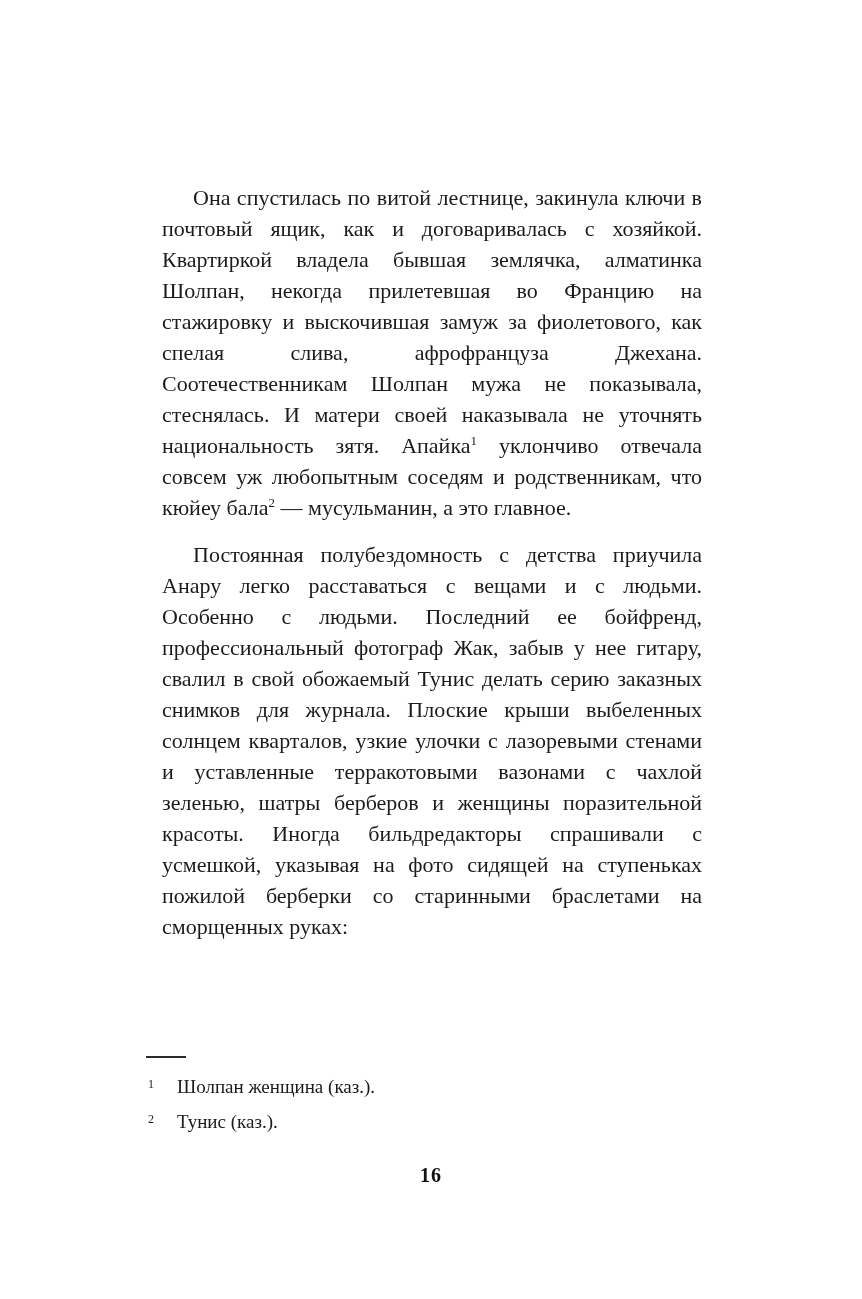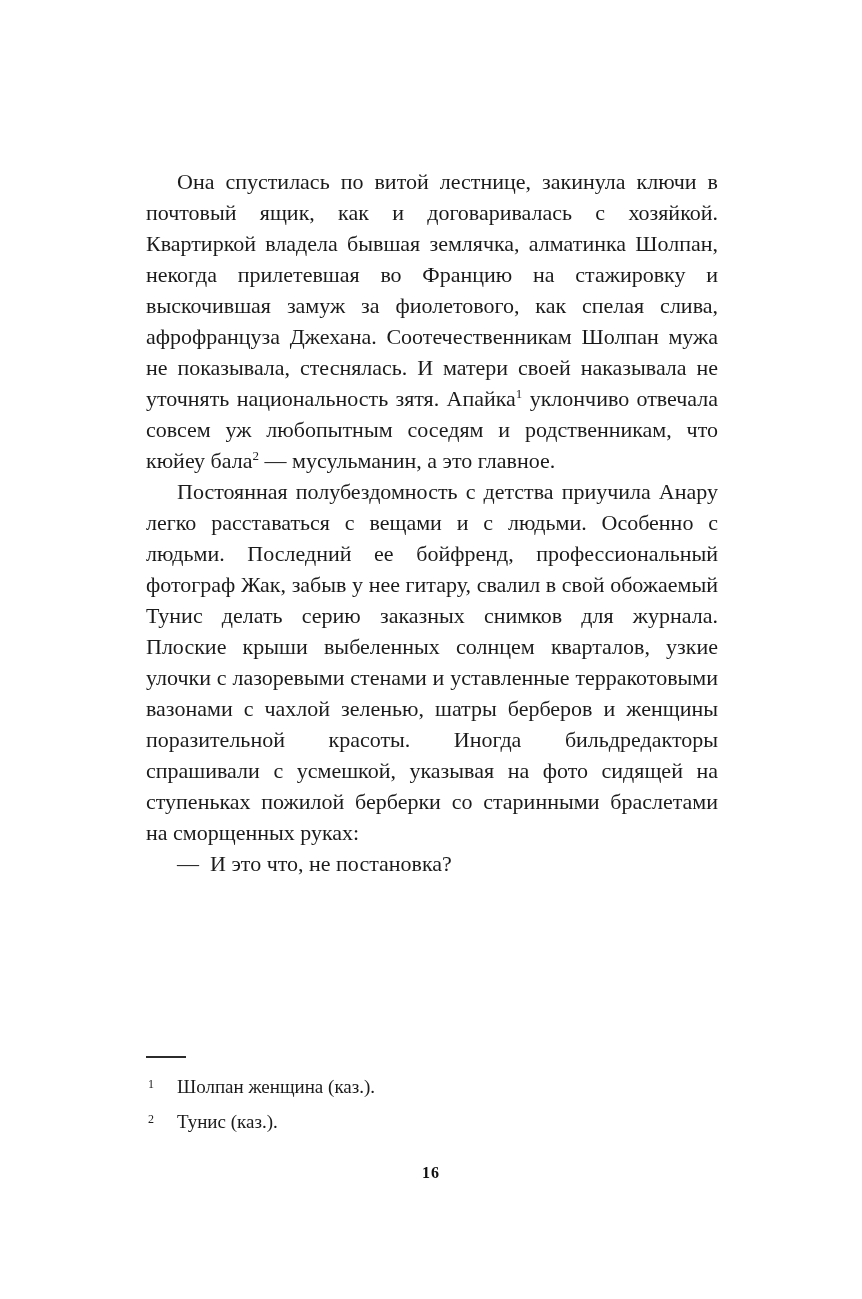--- a/index.html
+++ b/index.html
@@ -15,21 +15,21 @@
     color: #1b1b1b;
     overflow: hidden;
   }
   .text-block {
     position: absolute;
     left: 146px;
     top: 166px;
     width: 572px;
   }
   .text-block p {
-    margin: 0;
+    margin: 16px;
     text-align: justify;
     text-indent: 31px;
     font-size: 22px;
     line-height: 31px;
   }
   sup.fn-ref {
     font-size: 13px;
     line-height: 0;
     vertical-align: baseline;
     position: relative;
@@ -62,33 +62,32 @@
     font-size: 12px;
   }
   .footnote .it {
   }
   .page-number {
     position: absolute;
     top: 1164px;
     left: 0;
     width: 862px;
     text-align: center;
-    font-size: 16px;
+    font-size: 20px;
     font-weight: 700;
     letter-spacing: 1px;
     color: #111111;
   }
 </style>
 </head>
 <body>
 
 <div class="text-block">
   <p><span>Она спустилась по витой лестнице, закинула ключи в почтовый ящик, как и договаривалась с хозяйкой. Квартиркой владела бывшая землячка, алматинка Шолпан, некогда прилетевшая во Францию на стажировку и выскочившая замуж за фиолетового, как спелая слива, афрофранцуза Джехана. Соотечественникам Шолпан мужа не показывала, стеснялась. И матери своей наказывала не уточнять национальность зятя. Апайка</span><sup class="fn-ref">1</sup><span> уклончиво отвечала совсем уж любопытным соседям и родственникам, что кюйеу бала</span><sup class="fn-ref">2</sup><span> — мусульманин, а это главное.</span></p>
   <p><span>Постоянная полубездомность с детства приучила Анару легко расставаться с вещами и с людьми. Особенно с людьми. Последний ее бойфренд, профессиональный фотограф Жак, забыв у нее гитару, свалил в свой обожаемый Тунис делать серию заказных снимков для журнала. Плоские крыши выбеленных солнцем кварталов, узкие улочки с лазоревыми стенами и уставленные терракотовыми вазонами с чахлой зеленью, шатры берберов и женщины поразительной красоты. Иногда бильдредакторы спрашивали с усмешкой, указывая на фото сидящей на ступеньках пожилой берберки со старинными браслетами на сморщенных руках:</span></p>
-  <p><span>— И это что, не постановка?</span></p>
 </div>
 
 <div class="footnotes">
   <div class="fn-rule"></div>
   <p class="footnote"><span class="fn-marker">1</span><span>Шолпан женщина (</span><span class="it">каз.</span><span>).</span></p>
   <p class="footnote"><span class="fn-marker">2</span><span>Тунис (</span><span class="it">каз.</span><span>).</span></p>
 </div>
 
 <div class="page-number">16</div>
 

